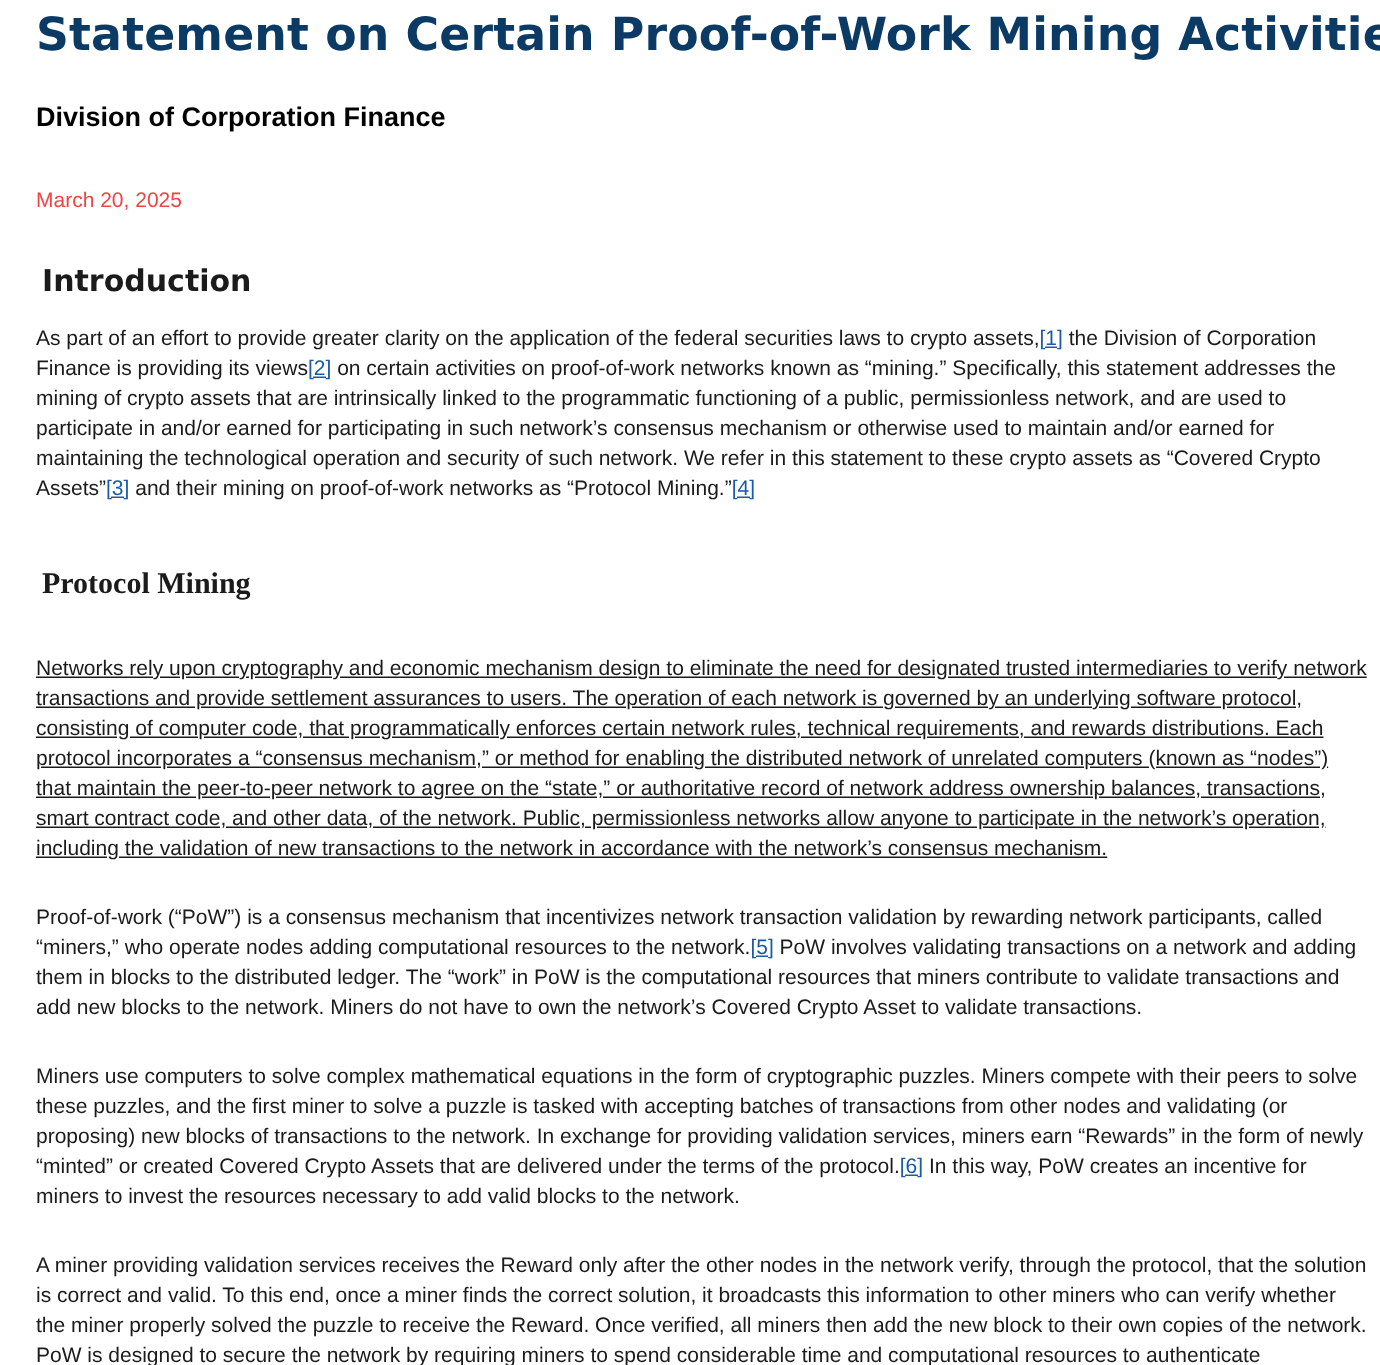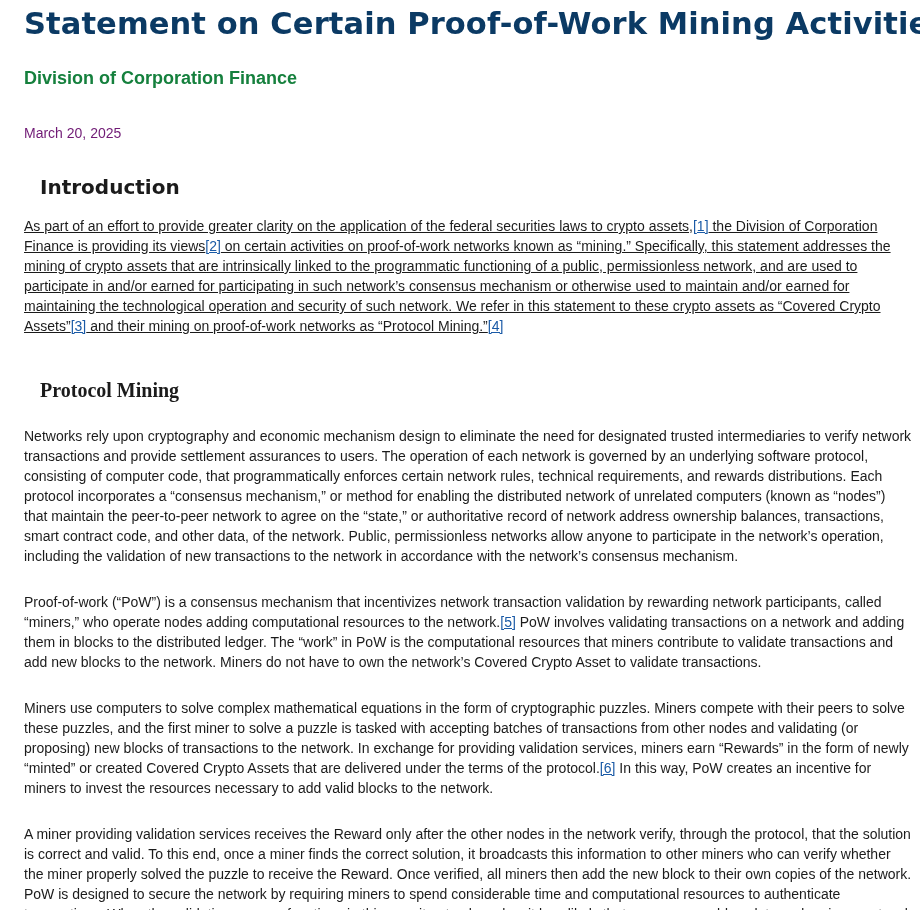--- a/index.html
+++ b/index.html
@@ -10,38 +10,38 @@
     }
     .page { padding: 0 0 0 24px; width: 890px; box-sizing: content-box; }
     .title {
       margin: 0; padding-top: 4px;
       font-family: "DejaVu Sans", sans-serif;
       font-weight: bold; font-size: 30.5px; line-height: 40px;
       color: #0b3a64; letter-spacing: 0.1px; white-space: nowrap;
     }
     .division {
       margin: 22px 0 0 0;
-      font-size: 18px; font-weight: bold; line-height: 24px; color: #15803d;
+      font-size: 18px; font-weight: bold; line-height: 24px; color: #000000;
     }
     .date {
-      margin: 33px 0 0 0; font-size: 14px; line-height: 20px; color: #701a75;
+      margin: 33px 0 0 0; font-size: 14px; line-height: 20px; color: #ef4444;
     }
     .section-heading {
       font-family: "DejaVu Sans", sans-serif;
       font-weight: bold; font-size: 20px; line-height: 26px; color: #1b1b1b;
-      margin: 16px;
+      margin: 4px;
     }
     .h-intro { margin-top: 31px; }
     .h-mining { margin-top: 41px; font-family: Liberation Serif, serif; }
     .para {
       margin: 0; font-size: 14px; line-height: 20px; color: #1b1b1b;
       width: 888px;
     }
-    .intro-p { margin-top: 15px; text-decoration: underline; }
-    .mining-p1 { margin-top: 23px; }
+    .intro-p { margin-top: 15px; }
+    .mining-p1 { margin-top: 33px; text-decoration: underline; }
     .para + .para { margin-top: 26px; }
     a.fn { color: #1a5aa6; text-decoration: underline; }
   </style>
 </head>
 <body>
 
 <div class="page">
   <h1 class="title">Statement on Certain Proof-of-Work Mining Activities</h1>
   <div class="division">Division of Corporation Finance</div>
   <div class="date">March 20, 2025</div>

